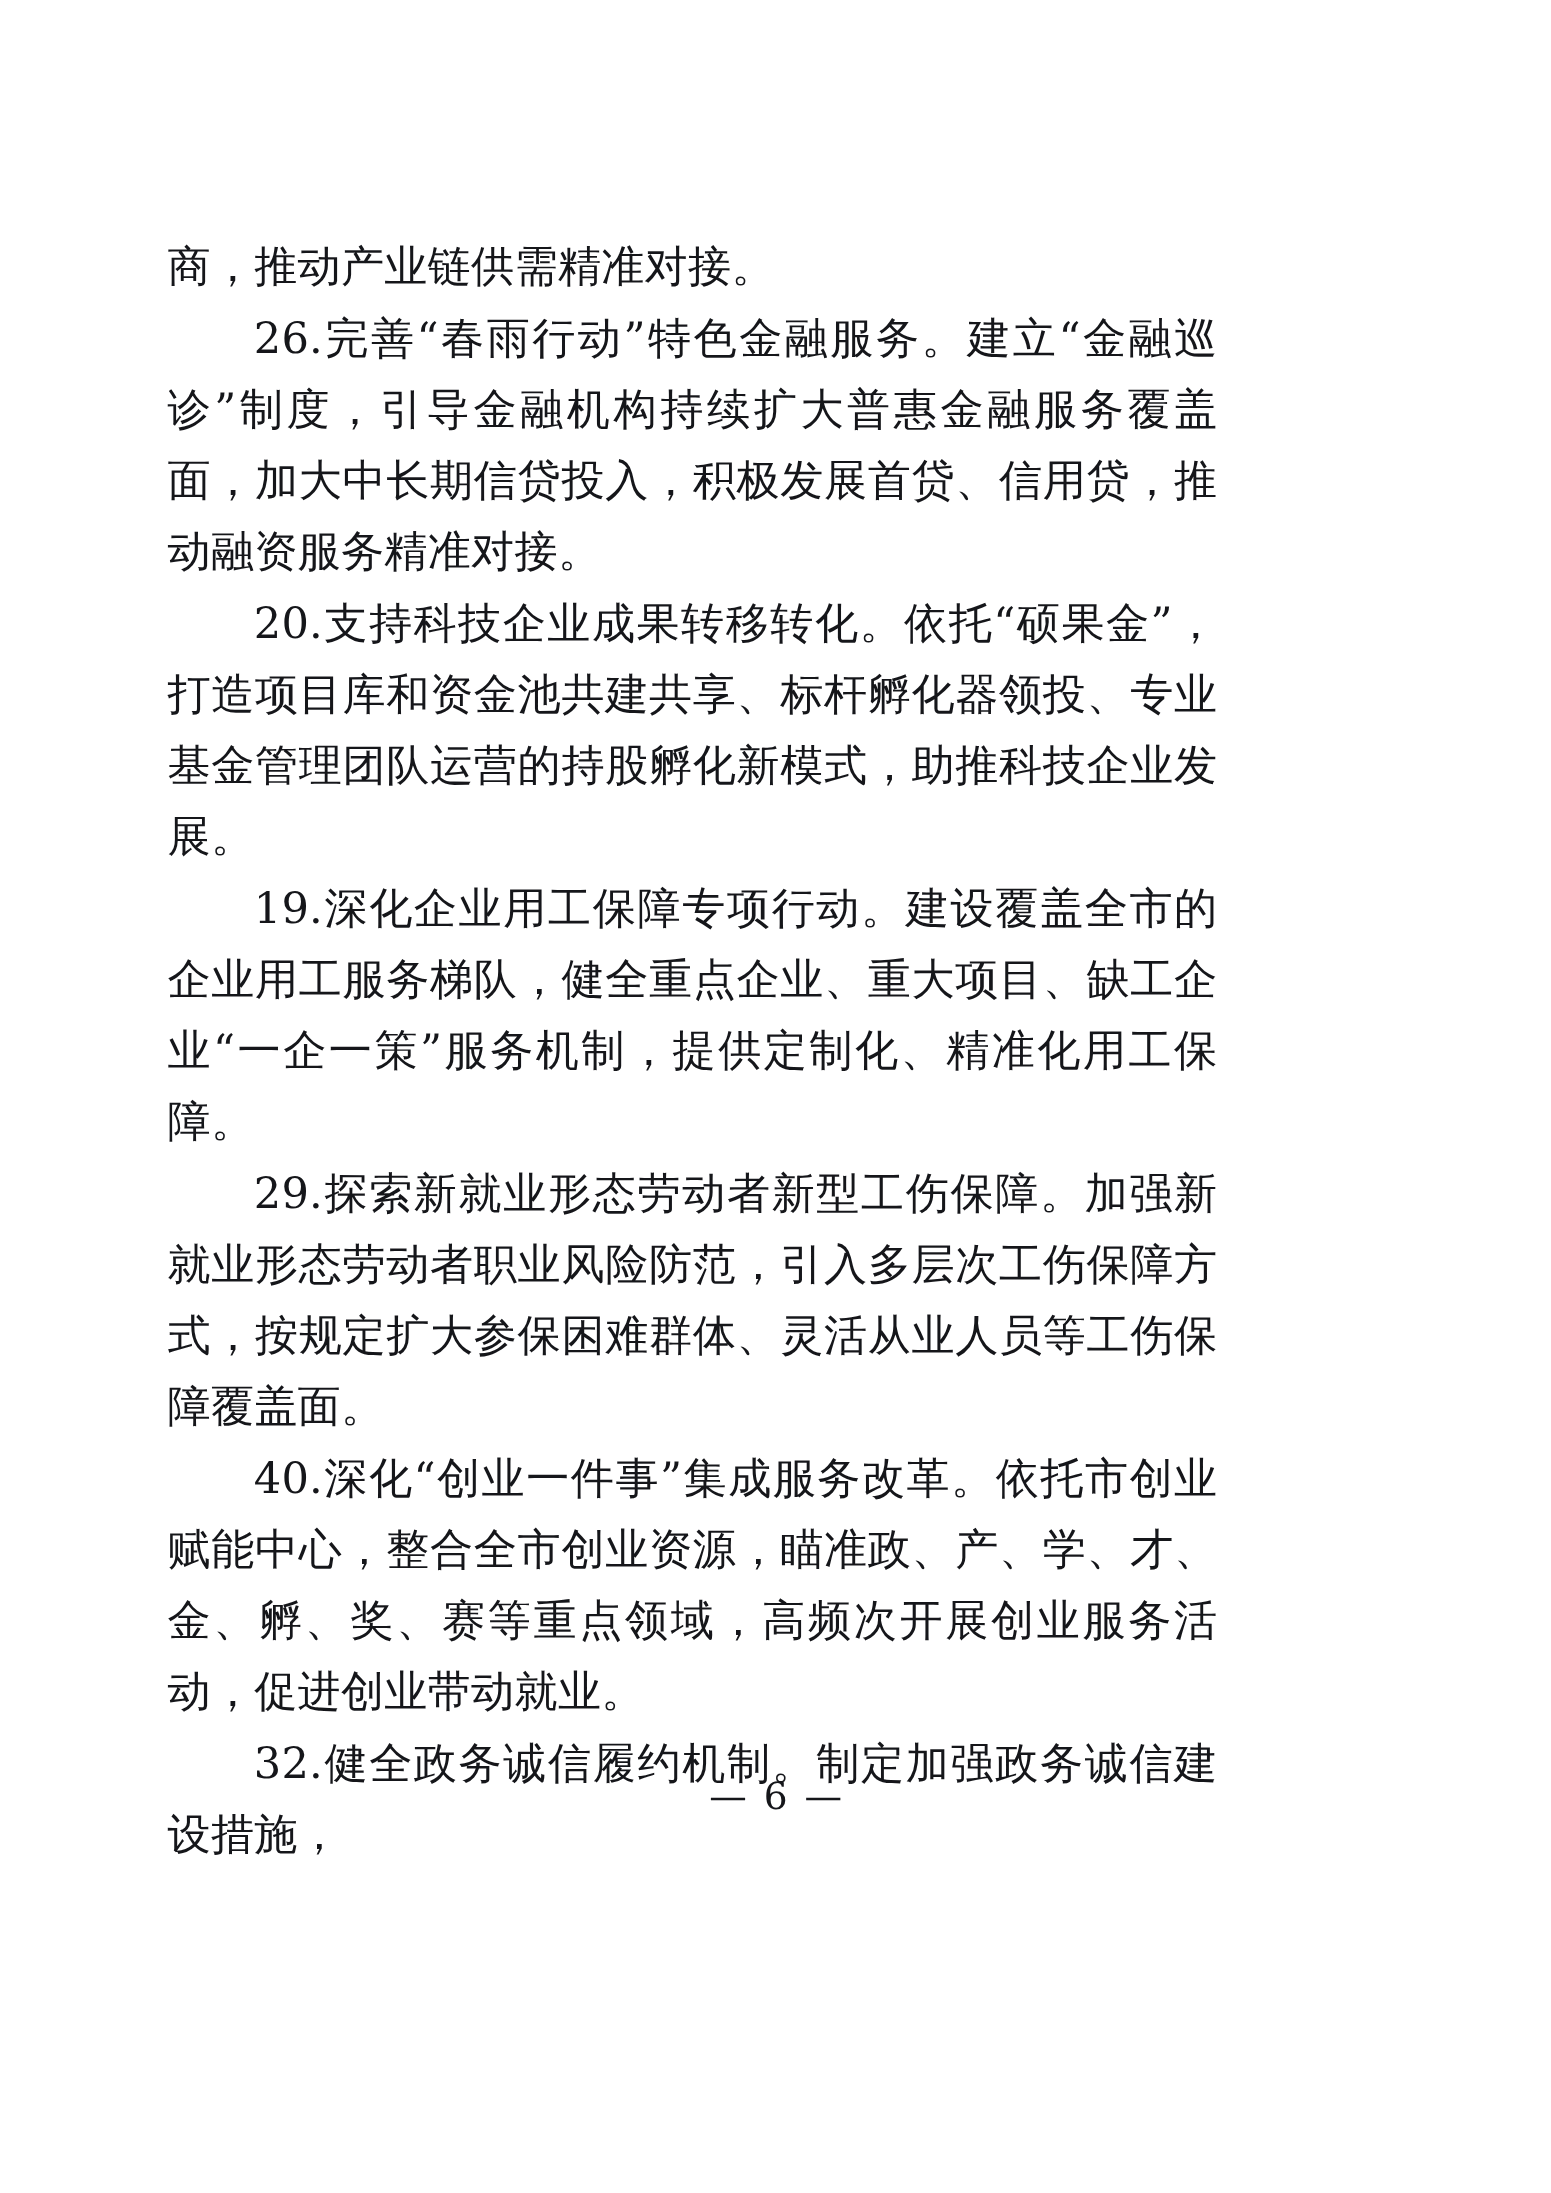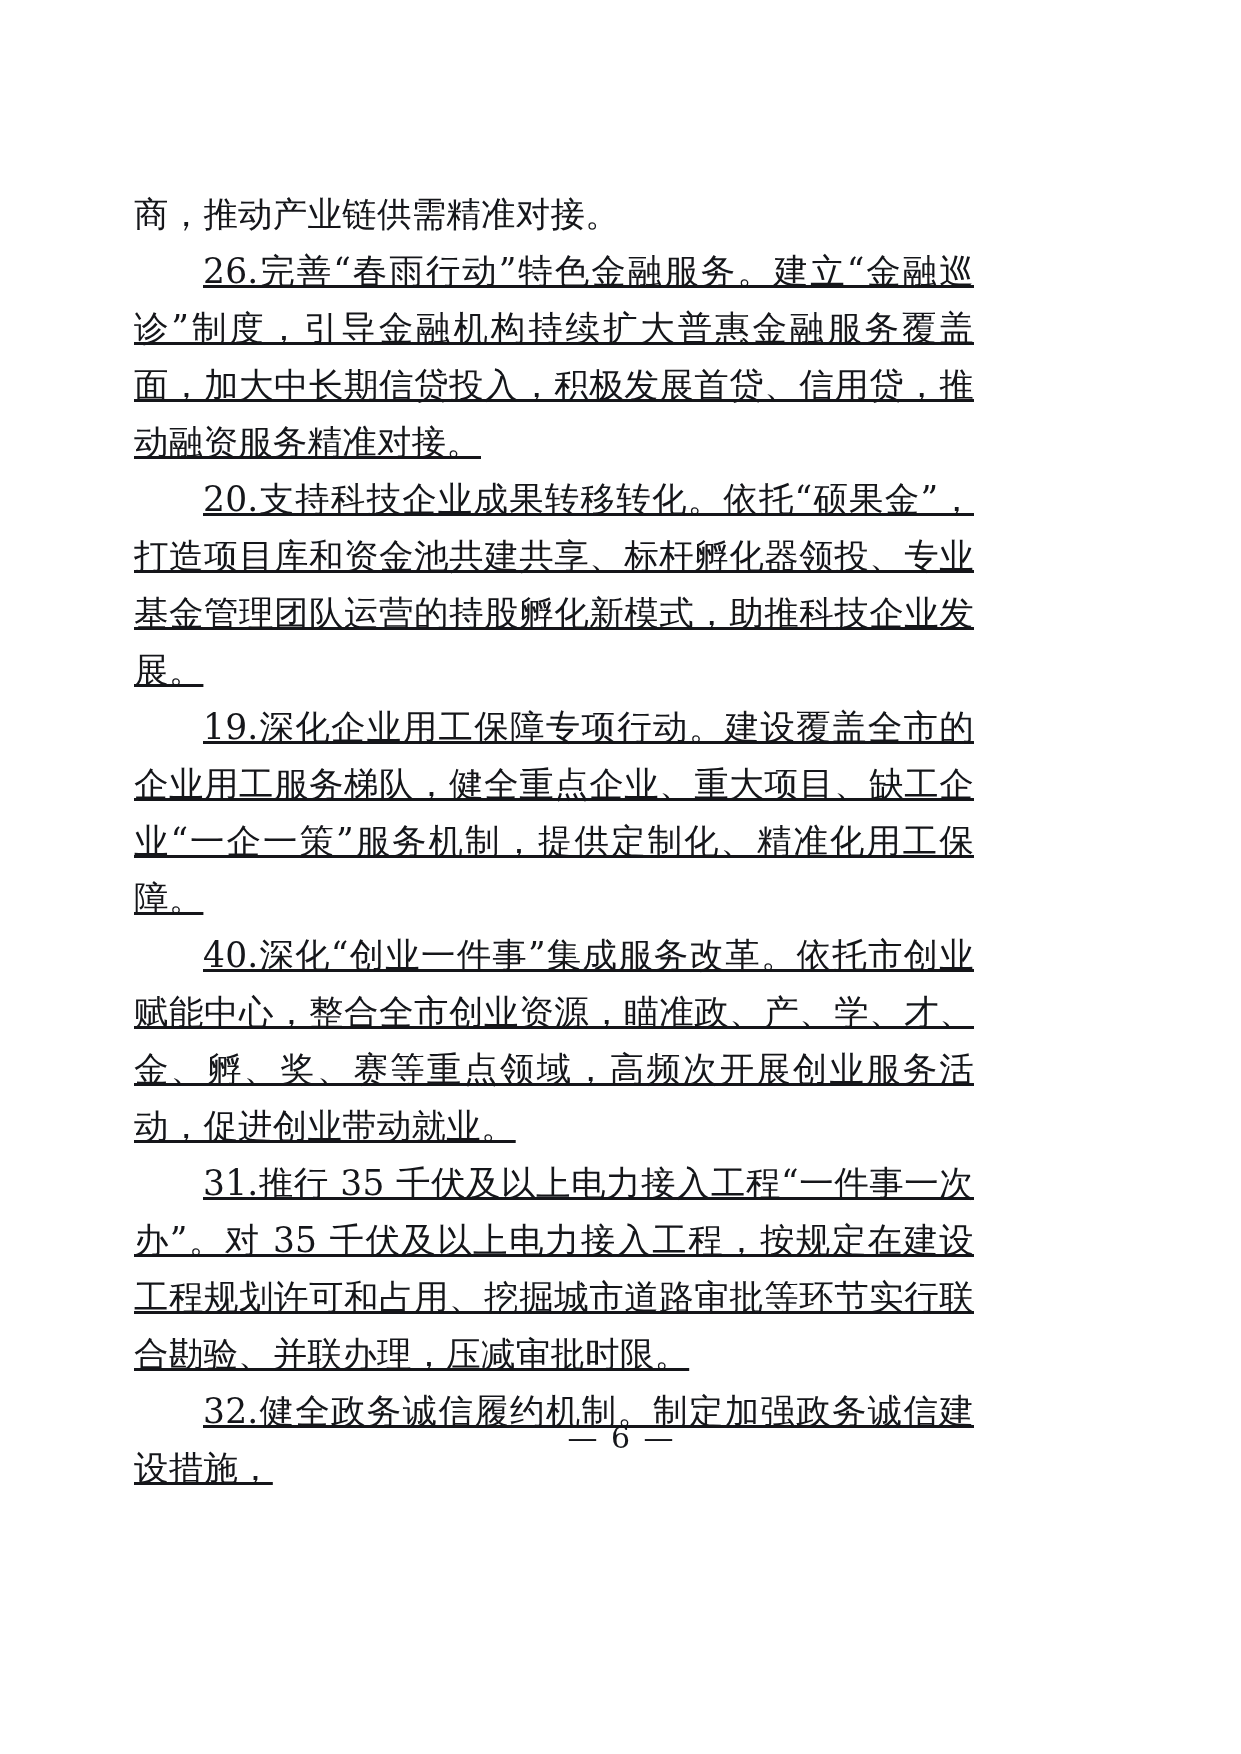--- a/index.html
+++ b/index.html
@@ -28,21 +28,20 @@
     font-size: 34.5px;
     line-height: 57px;
     text-align: justify;
     text-justify: inter-ideograph;
     letter-spacing: 0.2px;
     margin: 0;
     color: #15161a;
   }
   .indent {
     text-indent: 69px;
-    text-decoration: underline;
   }
   .heading {
     font-size: 34.5px;
     line-height: 57px;
     font-weight: bold;
     text-indent: 69px;
     margin: 0;
     color: #0d0e12;
     letter-spacing: 1px;
   }
@@ -69,24 +68,24 @@
   <div class="content">
 
     <p class="para">商，推动产业链供需精准对接。</p>
 
     <p class="para indent">26.完善“春雨行动”特色金融服务。建立“金融巡诊”制度，引导金融机构持续扩大普惠金融服务覆盖面，加大中长期信贷投入，积极发展首贷、信用贷，推动融资服务精准对接。</p>
 
     <p class="para indent">20.支持科技企业成果转移转化。依托“硕果金”，打造项目库和资金池共建共享、标杆孵化器领投、专业基金管理团队运营的持股孵化新模式，助推科技企业发展。</p>
 
     <p class="para indent">19.深化企业用工保障专项行动。建设覆盖全市的企业用工服务梯队，健全重点企业、重大项目、缺工企业“一企一策”服务机制，提供定制化、精准化用工保障。</p>
 
+    <p class="para indent">29.探索新就业形态劳动者新型工伤保障。加强新就业形态劳动者职业风险防范，引入多层次工伤保障方式，按规定扩大参保困难群体、灵活从业人员等工伤保障覆盖面。</p>
 
     <p class="para indent">40.深化“创业一件事”集成服务改革。依托市创业赋能中心，整合全市创业资源，瞄准政、产、学、才、金、孵、奖、赛等重点领域，高频次开展创业服务活动，促进创业带动就业。</p>
 
-    <p class="para indent">31.推行 35 千伏及以上电力接入工程“一件事一次办”。对 35 千伏及以上电力接入工程，按规定在建设工程规划许可和占用、挖掘城市道路审批等环节实行联合勘验、并联办理，压减审批时限。</p>
 
 
     <p class="para indent">32.健全政务诚信履约机制。制定加强政务诚信建设措施，</p>
 
   </div>
 
   <div class="footer">
     <span class="pg">—</span>
     <span class="pg">6</span>
     <span class="pg">—</span>

